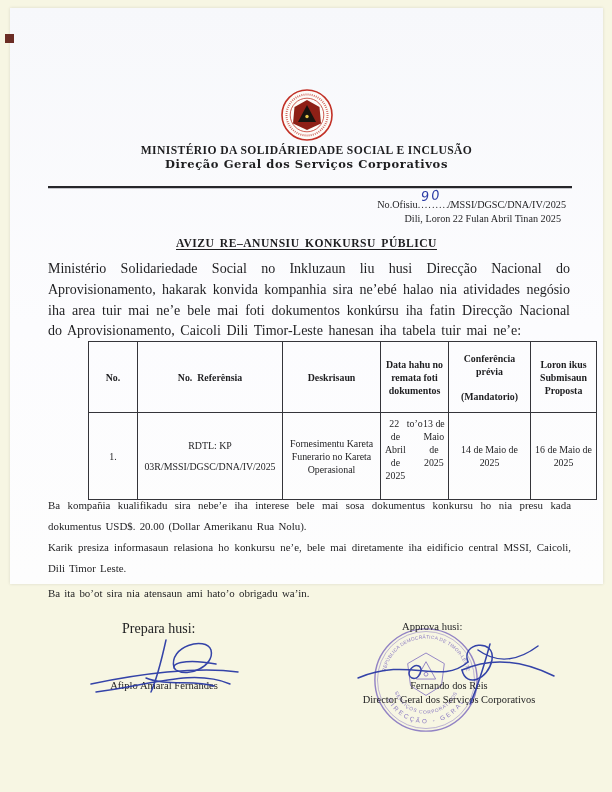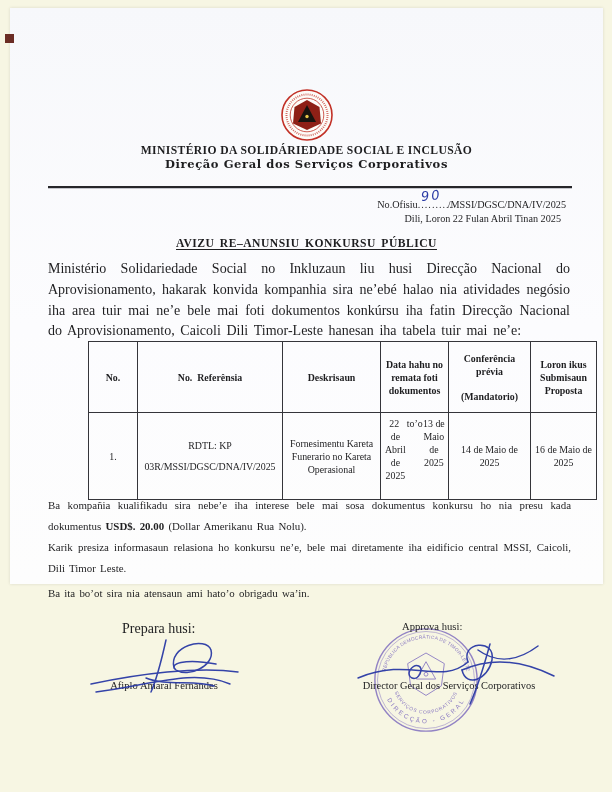--- a/index.html
+++ b/index.html
@@ -46,21 +46,21 @@
   .intro{
     position:absolute;left:38px;top:251px;width:522px;
     font-size:14px;line-height:20.8px;text-align:justify;word-spacing:2.2px;
   }
   .afterblock{
     position:absolute;left:38px;top:487px;width:523px;
     font-size:10.9px;line-height:21px;text-align:justify;word-spacing:1.5px;
   }
   .afterblock p{margin:0;}
   .thanks{margin-top:4px !important;text-align:left;}
-  .b{font-weight:bold;margin-top:17px;}
+  .b{font-weight:normal;margin-top:17px;}
 
   
   table.tender{
     position:absolute;left:78px;top:333px;width:509px;
     border-collapse:collapse;table-layout:fixed;
     font-size:9.9px;line-height:13px;
   }
   table.tender th,table.tender td{
     border:1.2px solid #35353a;text-align:center;vertical-align:middle;padding:2px 3px;
   }
@@ -205,18 +205,19 @@
     <g fill="none" stroke="#2a3aa5" stroke-width="1.5" stroke-linecap="round" opacity="0.95">
       <path d="M8,40 C60,18 90,48 118,24"></path>
       <path d="M118,24 C110,4 146,0 142,22 C138,42 116,50 112,32"></path>
       <path d="M112,32 C130,24 160,16 204,38"></path>
       <path d="M140,6 C134,28 128,48 120,66"></path>
       <path d="M128,12 C150,28 172,20 188,8"></path>
       <path d="M60,32 C66,24 74,28 70,36 C66,44 56,40 60,32"></path>
     </g>
   </svg>
   <div class="signer-right">
+    <div>Fernando dos Reis</div>
     <div>Director Geral dos Serviços Corporativos</div>
   </div>
 
 </div>
 
 <div class="artifact"></div>
 
 </body></html>

